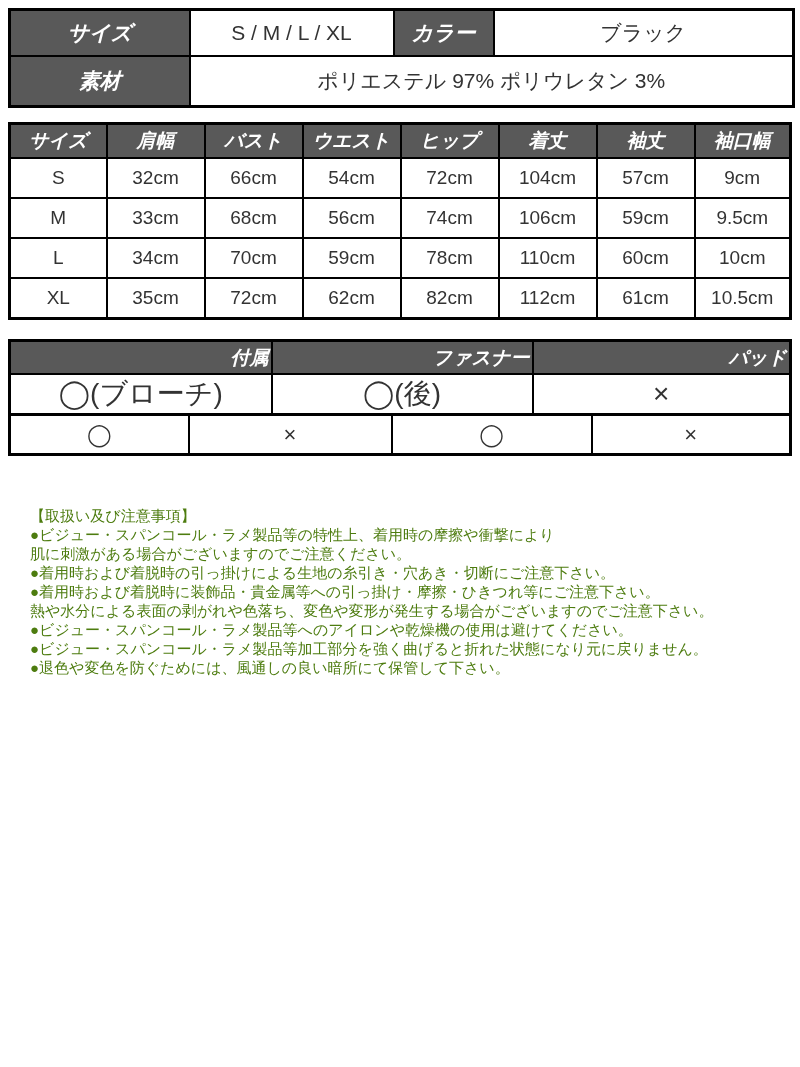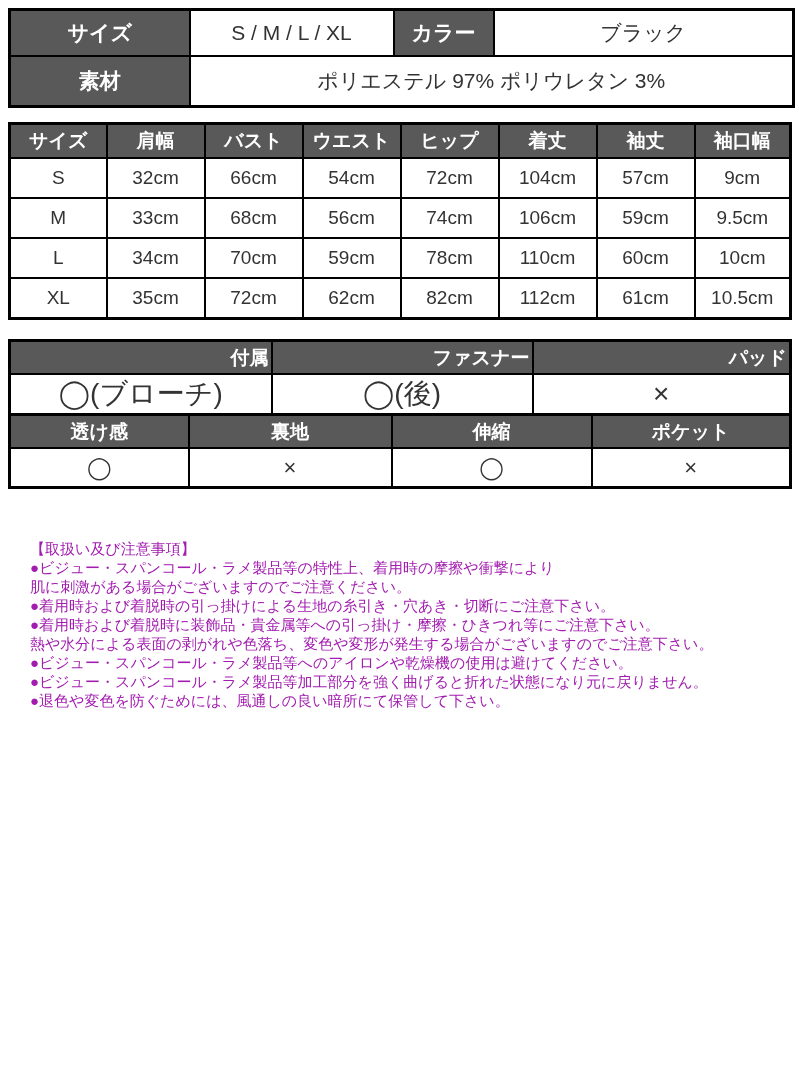--- a/index.html
+++ b/index.html
@@ -26,20 +26,21 @@
     vertical-align: middle;
     padding: 0 2px;
     overflow: hidden;
     white-space: nowrap;
     font-weight: normal;
   }
   .hdr {
     background: var(--header-bg, #595959);
     color: #ffffff;
     font-weight: bold;
+    font-style: italic;
   }
 
   
   #info-table { margin-bottom: 14px; }
   #info-table th, #info-table td { font-size: 21px; }
   #info-table .r1 { height: 46px; }
   #info-table .r2 { height: 51px; }
 
   
   #size-table { margin-bottom: 19px; }
@@ -53,21 +54,21 @@
   #features-2 th { font-size: 19px; height: 31px; }
   #features-2 td { font-size: 22px; height: 37px; }
 
   
   #notes {
     margin-top: 50px;
     padding-left: 22px;
     padding-right: 10px;
     font-size: 15px;
     line-height: 19px;
-    color: #a21caf;
+    color: #4d7c0f;
   }
   #notes .note-line { white-space: nowrap; }
 </style>
 </head>
 <body>
 
 <div class="page">
 
   <table id="info-table">
     <colgroup>
@@ -176,26 +177,20 @@
     </table>
 
   <table id="features-2">
     <colgroup>
       <col style="width:179px">
         <col style="width:203px">
         <col style="width:200px">
         <col>
     </colgroup>
     <tbody>
-        <tr>
-      <th class="hdr">透け感</th>
-      <th class="hdr">裏地</th>
-      <th class="hdr">伸縮</th>
-      <th class="hdr">ポケット</th>
-    </tr>
     <tr>
       <td>◯</td>
       <td>×</td>
       <td>◯</td>
       <td>×</td>
     </tr>
   </tbody>
     </table>
 
   <div id="notes">

